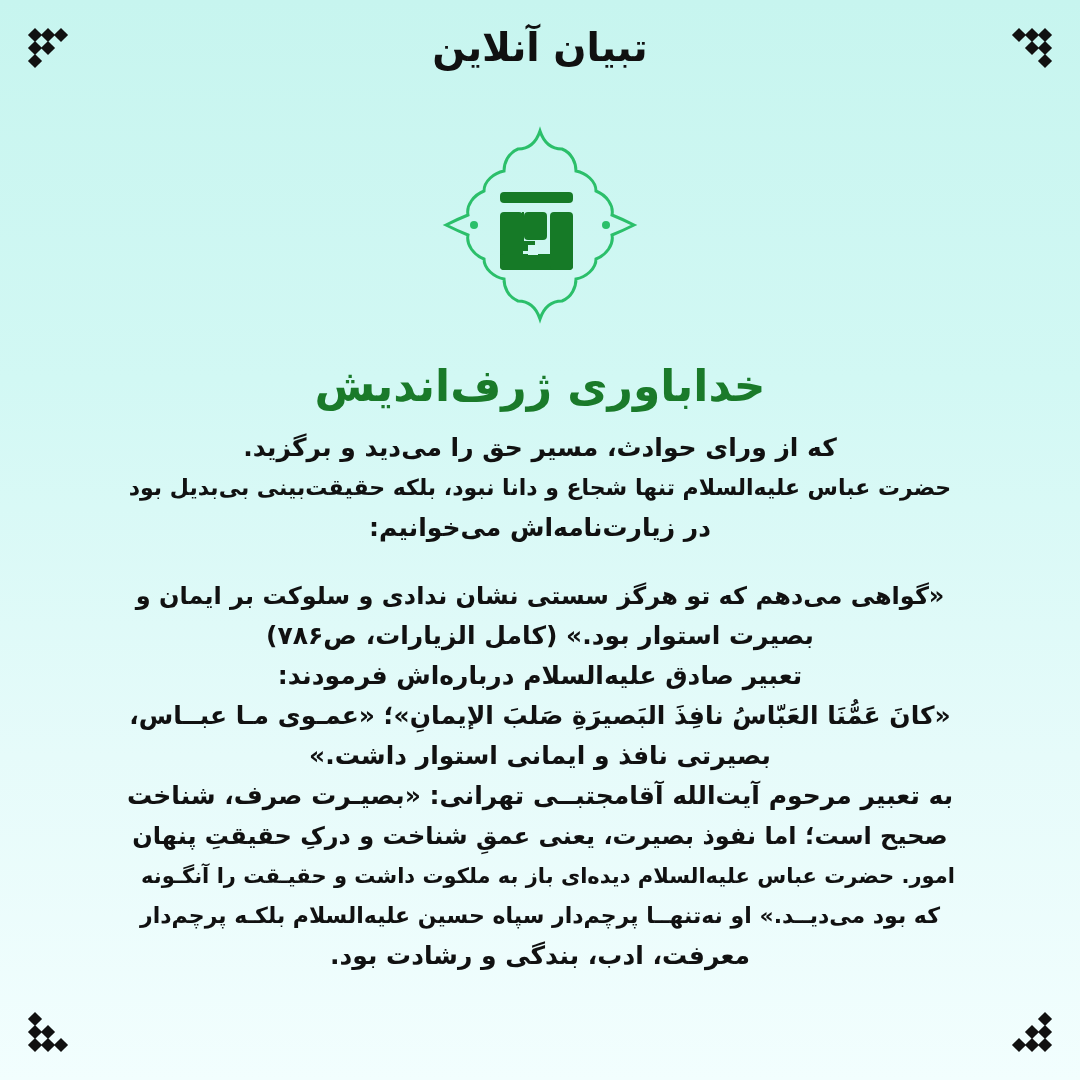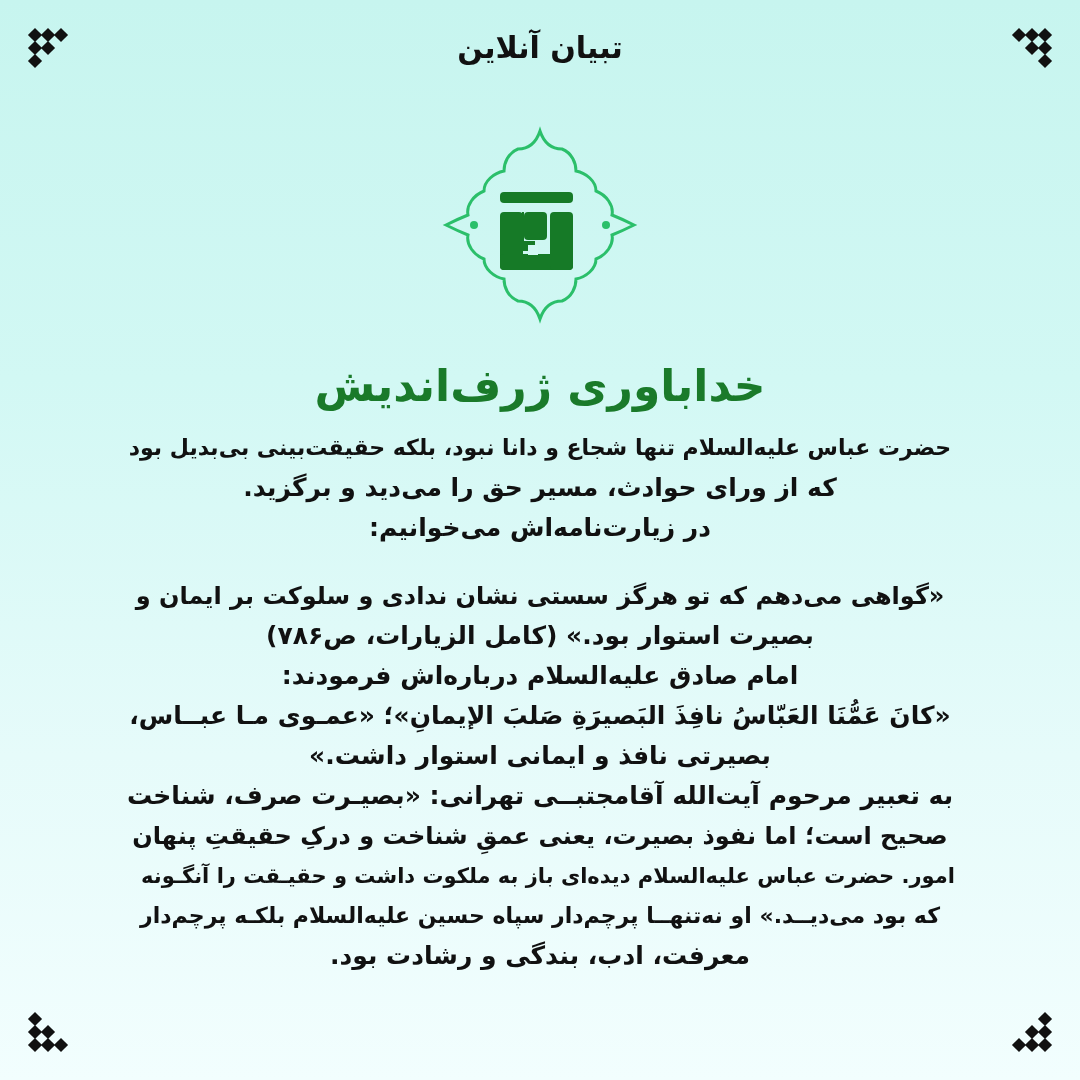--- a/index.html
+++ b/index.html
@@ -12,21 +12,21 @@
   .corner { position: absolute; width: 60px; height: 60px; }
   .corner svg { width: 60px; height: 60px; }
   .corner.tl { left: 22px; top: 22px; }
   .corner.tr { right: 22px; top: 22px; }
   .corner.bl { left: 22px; bottom: 22px; }
   .corner.br { right: 22px; bottom: 22px; }
 
   .brand { position: absolute; left: 0; right: 0; top: 28px; text-align: center; }
   .brand-fa {
     font-family: "DejaVu Sans", sans-serif; font-weight: bold;
-    font-size: 30px; color: #111; direction: rtl; line-height: 40px;
+    font-size: 39px; color: #111; direction: rtl; line-height: 40px;
     letter-spacing: -1px;
   }
   .brand-en {
     font-family: "DejaVu Sans Mono", monospace; font-size: 19px; color: #111;
     letter-spacing: 3px; margin-top: 2px;
   }
 
   .emblem { position: absolute; left: 440px; top: 125px; width: 200px; height: 200px; }
   .emblem svg { width: 200px; height: 200px; }
 
@@ -113,26 +113,26 @@
       <rect x="84" y="87" width="23" height="28" rx="4"></rect>
       <rect x="110" y="87" width="23" height="58" rx="4"></rect>
       <rect x="88" y="120" width="10" height="10" fill="#d2f8f4"></rect>
     </g>
   </svg>
 </div>
 
 <div class="title">خداباوری ژرف‌اندیش</div>
 
 <div class="body-text">
+  <span class="line" style="display: block;">که از ورای حوادث، مسیر حق را می‌دید و برگزید.</span>
   <span class="line" style="display: block; font-size: 22px;">حضرت عباس علیه‌السلام تنها شجاع و دانا نبود، بلکه حقیقت‌بینی بی‌بدیل بود</span>
-  <span class="line" style="display: block;">که از ورای حوادث، مسیر حق را می‌دید و برگزید.</span>
   <span class="line" style="display: block;">در زیارت‌نامه‌اش می‌خوانیم:</span>
   <span class="line" style="display: block; font-size: 24px; margin-top: 28px;">«گواهی می‌دهم که تو هرگز سستی نشان ندادی و سلوکت بر ایمان و</span>
   <span class="line" style="display: block;">بصیرت استوار بود.» (کامل الزیارات، ص۷۸۶)</span>
-  <span class="line" style="display: block;">امام صادق علیه‌السلام درباره‌اش فرمودند:</span>
+  <span class="line" style="display: block;">تعبیر صادق علیه‌السلام درباره‌اش فرمودند:</span>
   <span class="line" style="display: block;">«کانَ عَمُّنَا العَبّاسُ نافِذَ البَصیرَةِ صَلبَ الإیمانِ»؛ «عمـوی مـا عبــاس،</span>
   <span class="line" style="display: block;">بصیرتی نافذ و ایمانی استوار داشت.»</span>
   <span class="line" style="display: block; text-align: center;">به تعبیر مرحوم آیت‌الله آقامجتبــی تهرانی: «بصیـرت صرف، شناخت</span>
   <span class="line" style="display: block; font-size: 24px;">صحیح است؛ اما نفوذ بصیرت، یعنی عمقِ شناخت و درکِ حقیقتِ پنهان</span>
   <span class="line" style="display: block; font-size: 21px; margin-left: 48px;">امور. حضرت عباس علیه‌السلام دیده‌ای باز به ملکوت داشت و حقیـقت را آنگـونه</span>
   <span class="line" style="display: block; font-size: 22px;">که بود می‌دیــد.» او نه‌تنهــا پرچم‌دار سپاه حسین علیه‌السلام بلکـه پرچم‌دار</span>
   <span class="line" style="display: block;">معرفت، ادب، بندگی و رشادت بود.</span>
 </div>
 
 </body></html>

